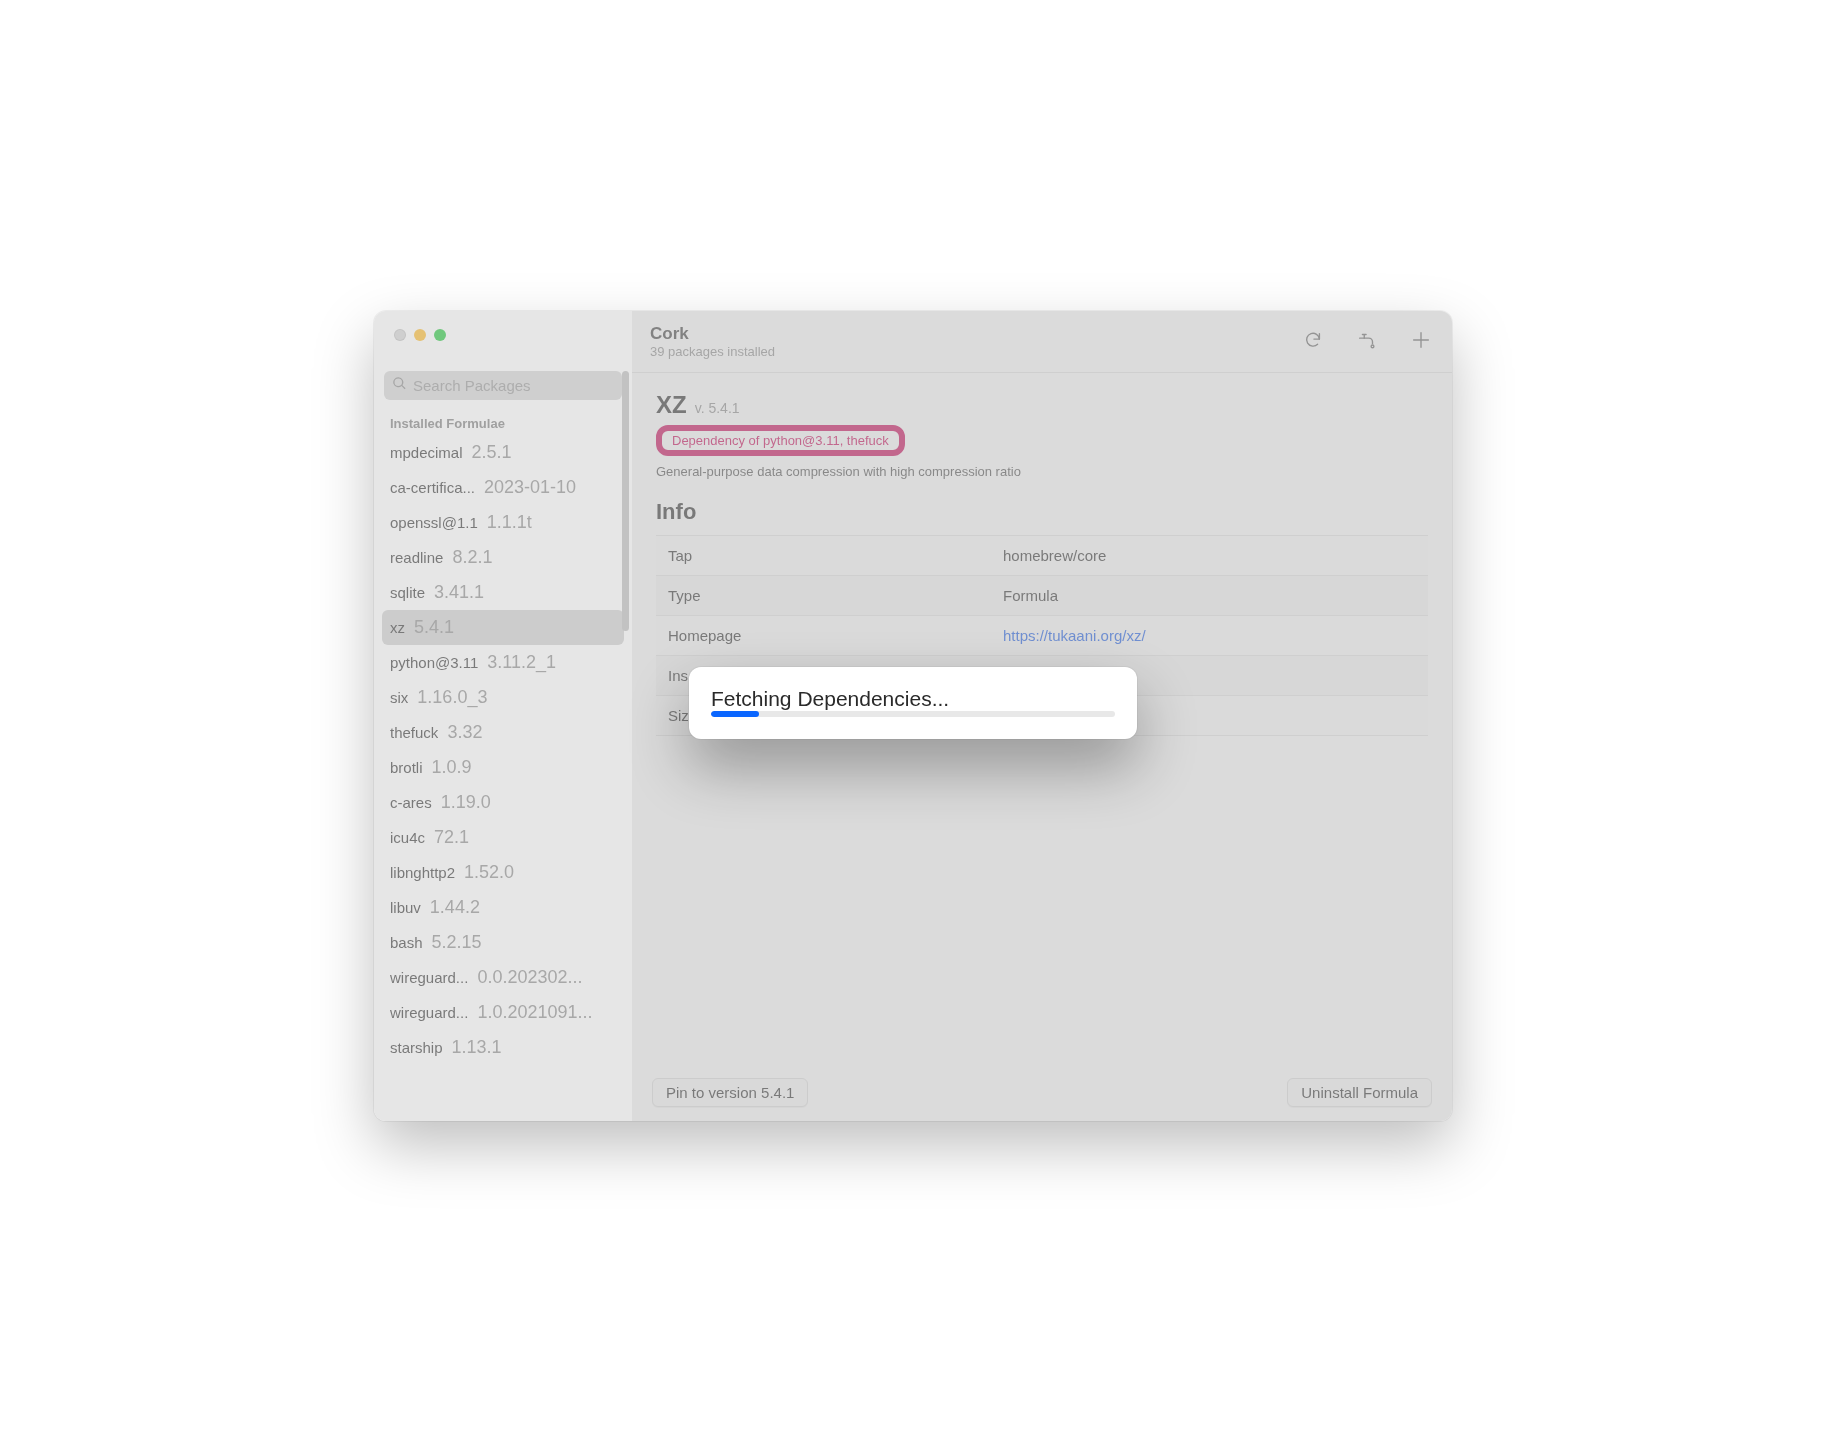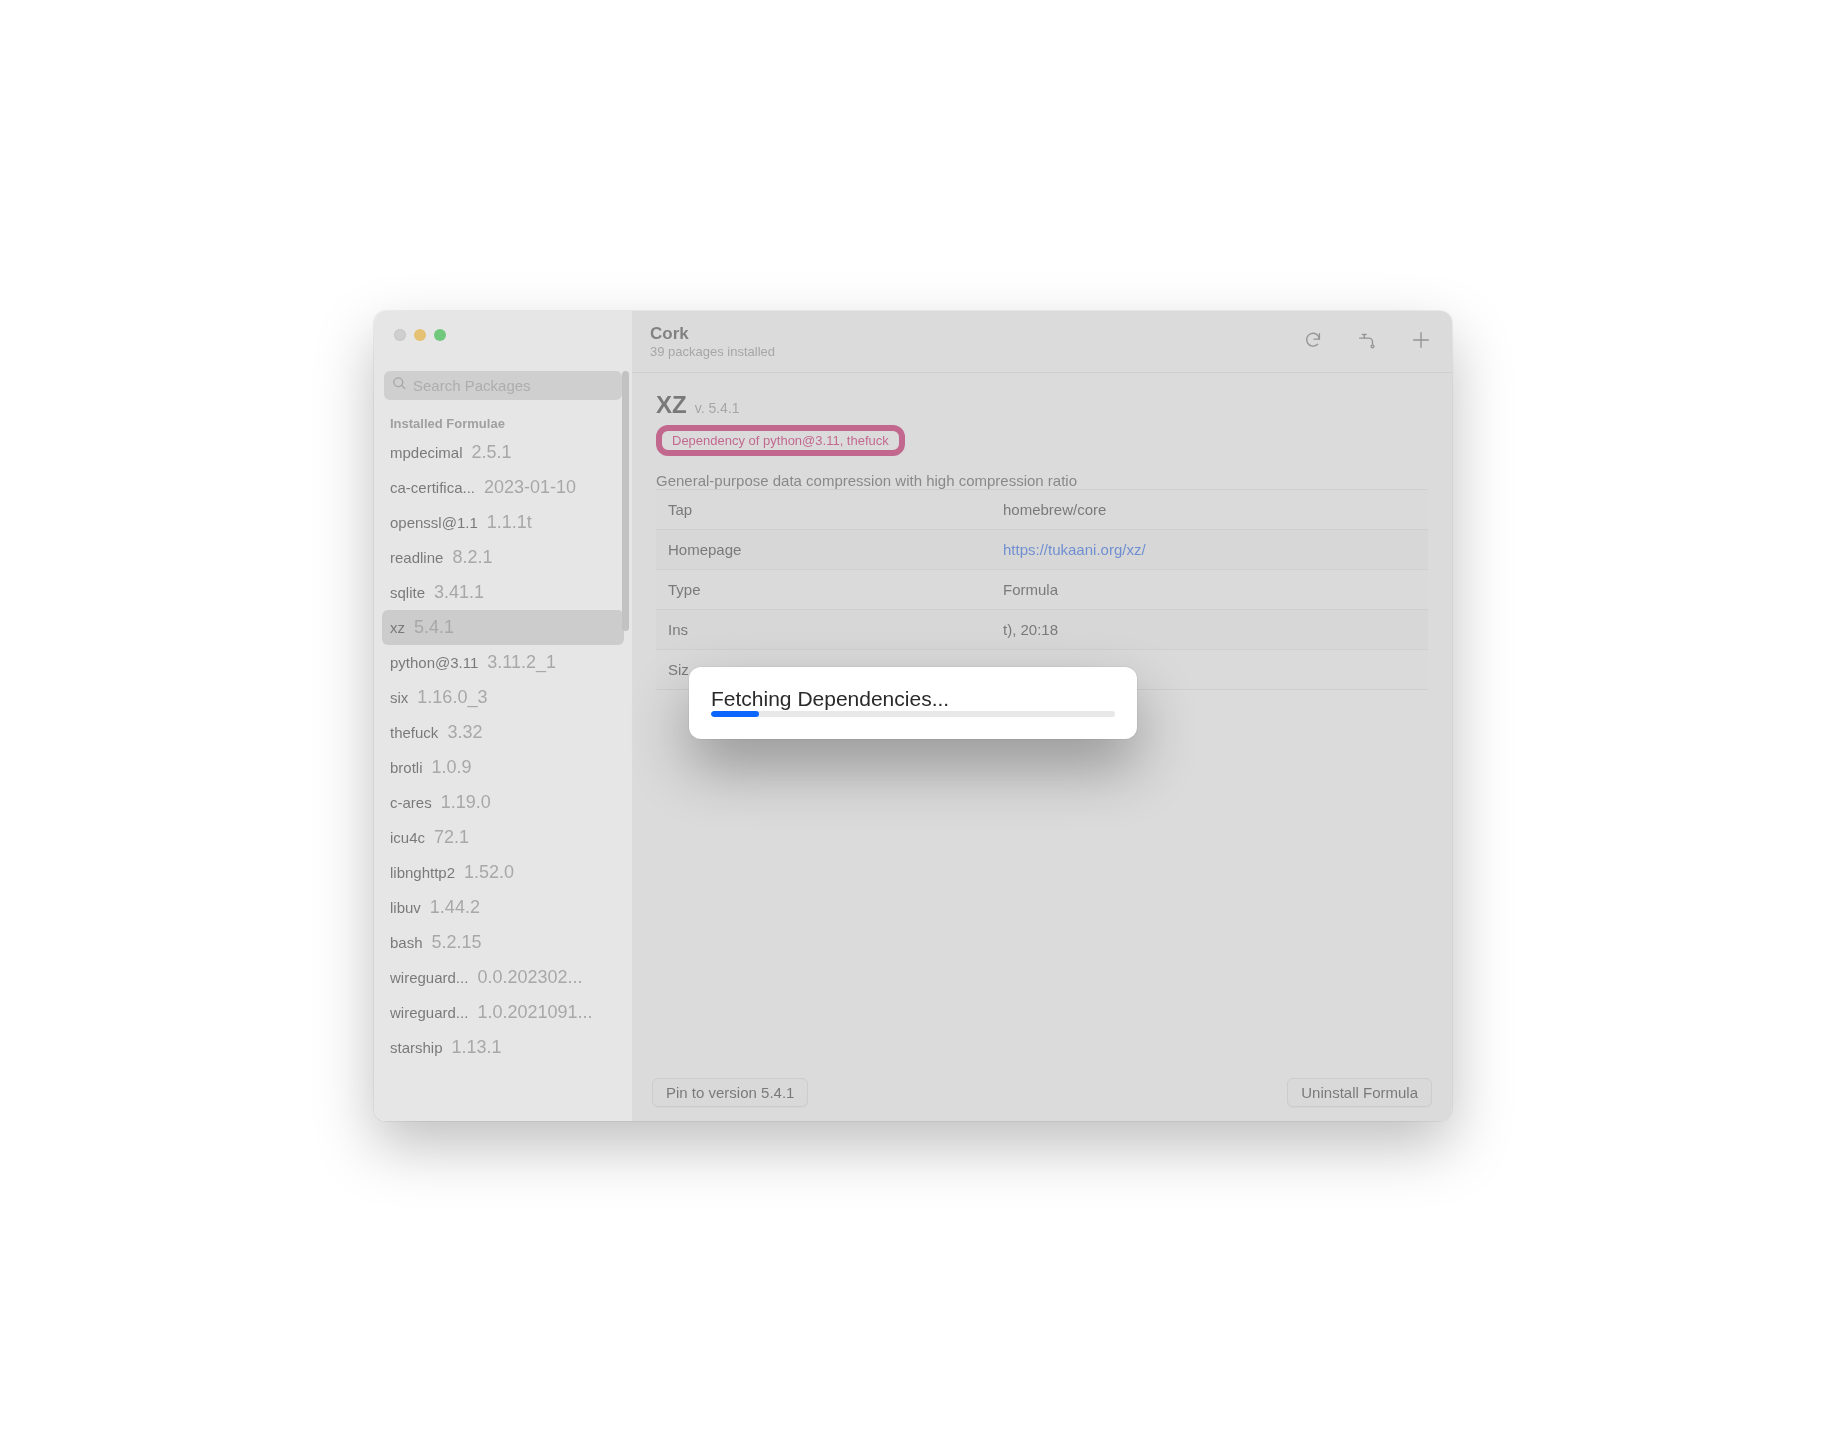--- a/index.html
+++ b/index.html
@@ -198,22 +198,22 @@
       display: inline-block;
       border: 6px solid #be185d;
       border-radius: 12px;
       padding: 2px 10px;
       font-size: 13px;
       color: #be185d;
       margin-top: 6px;
       text-align: right;
     }
     .pkg-desc {
-      margin-top: 16px;
-      font-size: 15px;
+      margin-top: 8px;
+      font-size: 13px;
       color: #555;
     }
     .info-header {
       margin-top: 20px;
       font-size: 22px;
       font-weight: 700;
       color: #3a3a3a;
       margin-bottom: 10px;
     }
     .info-table {
@@ -433,32 +433,33 @@
 
     <div class="detail">
       <div class="pkg-title-row">
         <span class="pkg-title">XZ</span>
         <span class="pkg-ver">
           <span>v.</span> <span>5.4.1</span>
         </span>
       </div>
       <div class="dep-badge">Dependency of python@3.11, thefuck</div>
       <div class="pkg-desc">General-purpose data compression with high compression ratio</div>
+      <div class="info-header">Info</div>
       <div class="info-table" id="info-table">
           <div class="info-row">
             <div class="info-key">Tap</div>
             <div class="info-val">homebrew/core</div>
           </div>
           <div class="info-row">
+            <div class="info-key">Type</div>
+            <div class="info-val">Formula</div>
+          </div>
+          <div class="info-row">
             <div class="info-key">Homepage</div>
             <div class="info-val link">https://tukaani.org/xz/</div>
-          </div>
-          <div class="info-row">
-            <div class="info-key">Type</div>
-            <div class="info-val">Formula</div>
           </div>
           <div class="info-row">
             <div class="info-key">Ins</div>
             <div class="info-val">t), 20:18</div>
           </div>
           <div class="info-row">
             <div class="info-key">Siz</div>
             <div class="info-val"></div>
           </div>
         </div>

